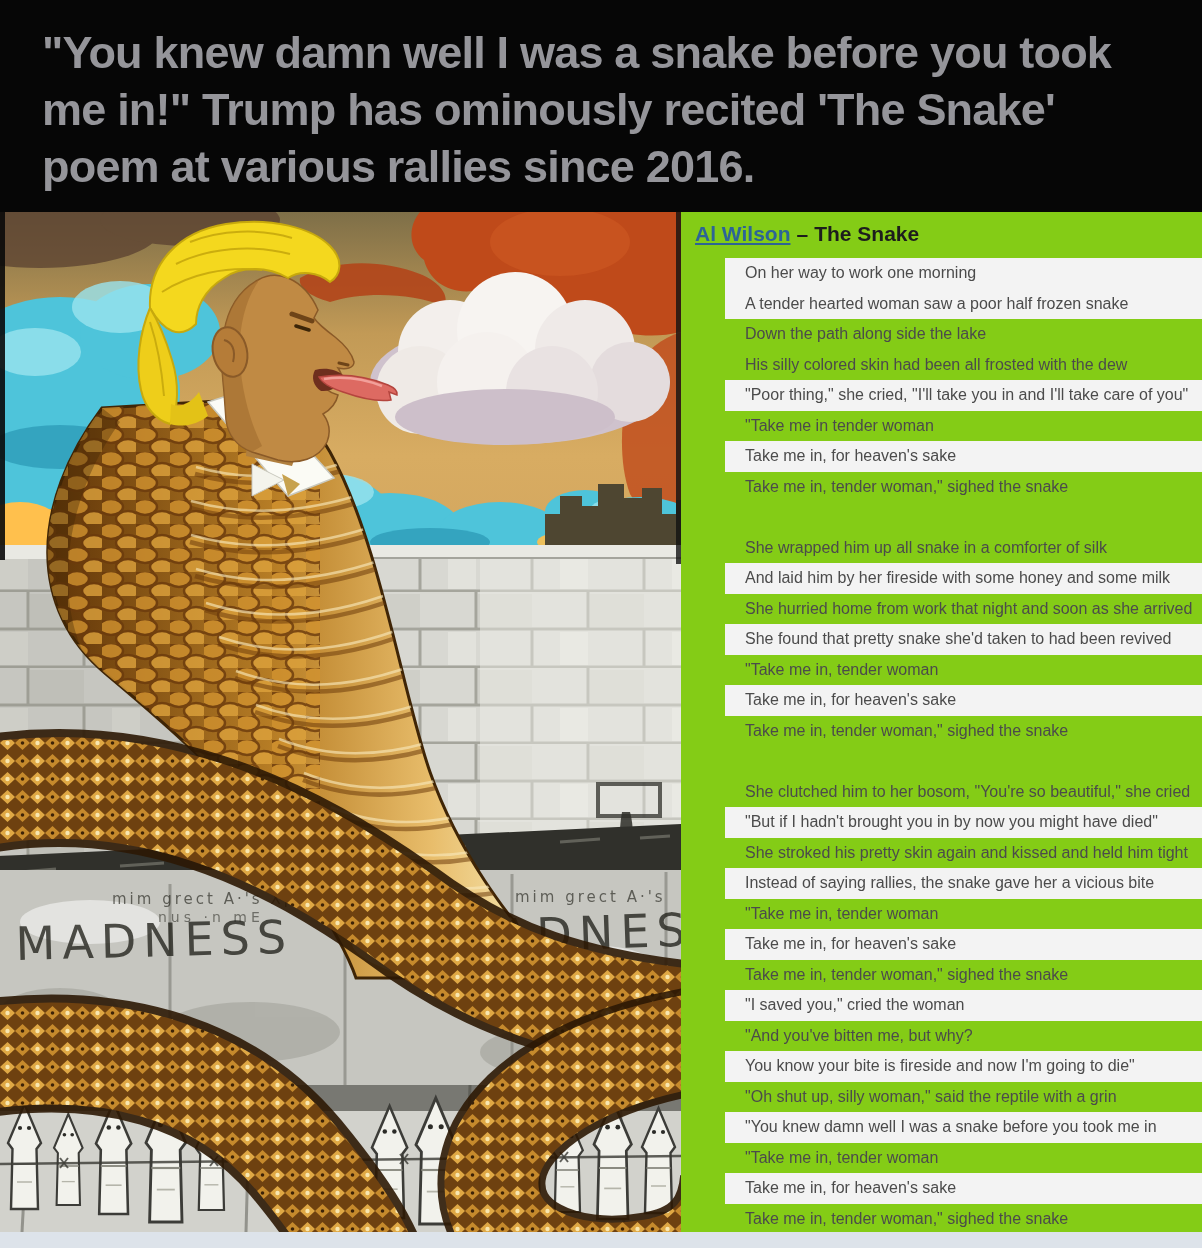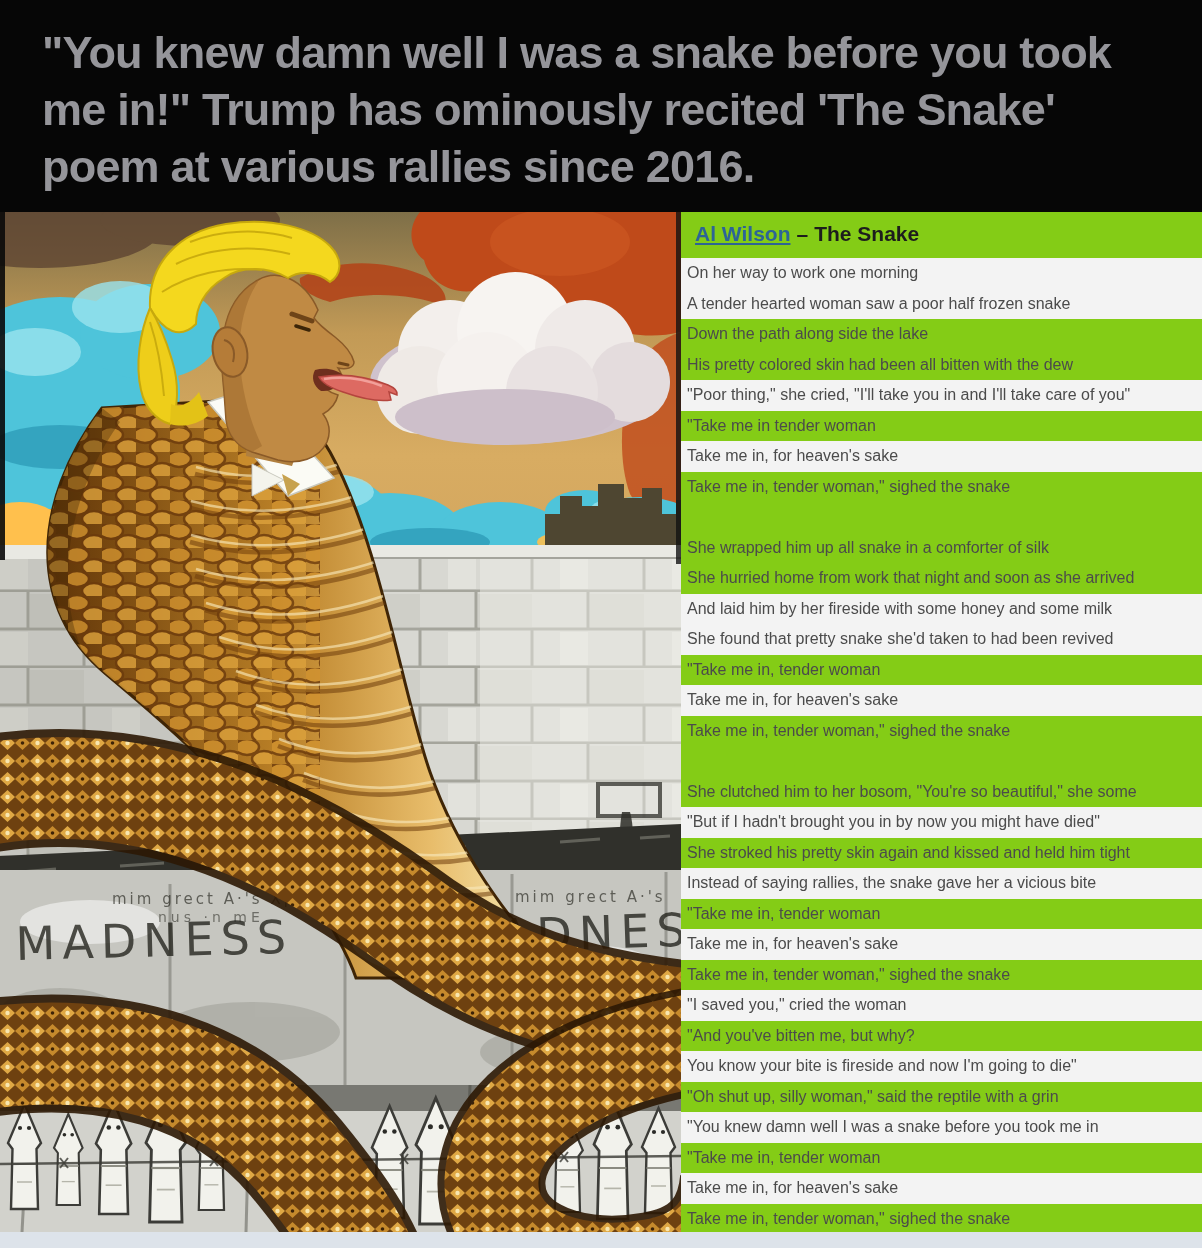--- a/index.html
+++ b/index.html
@@ -16,21 +16,21 @@
   .artwork{position:relative;width:681px;height:1020px;overflow:hidden;background:#c9a45e;flex:0 0 681px;}
   .artwork svg{display:block;}
 
   
   .lyrics{position:relative;width:521px;height:1088px;background:#84cc16;overflow:hidden;flex:0 0 521px;}
   .lyrics-title{padding:10px 0 0 14px;height:36px;font-size:21px;font-weight:bold;color:var(--title-text,#1d1d1d);
                 white-space:nowrap;}
   .artist-link{color:var(--link-blue,#2d6496);text-decoration:underline;cursor:pointer;}
   .title-sep{margin:0 6px 0 6px;}
   .lyric-row{height:30.5px;line-height:30.5px;font-size:16px;color:var(--lyric-text,#4b4b4b);
-             padding-left:6px;white-space:nowrap;overflow:hidden;}
+             padding-left:20px;white-space:nowrap;overflow:hidden;margin-left:44px;}
   .lyric-row.stripe{background:var(--stripe,#f3f3f3);}
 
   
   .bottombar{position:absolute;left:0;top:1232px;width:1202px;height:16px;background:var(--bar,#dde3ea);}
 </style>
 </head>
 <body>
 
 <div class="page">
 
@@ -331,35 +331,35 @@
     </div>
 
     <div class="lyrics">
       <div class="lyrics-title">
         <span class="artist-link">Al Wilson</span><span class="title-sep">–</span><span class="song-title">The Snake</span>
       </div>
       <div id="lyrics-rows">
           <div class="lyric-row stripe">On her way to work one morning</div>
           <div class="lyric-row stripe">A tender hearted woman saw a poor half frozen snake</div>
           <div class="lyric-row">Down the path along side the lake</div>
-          <div class="lyric-row">His pretty colored skin had been all bitten with the dew</div>
+          <div class="lyric-row">His silly colored skin had been all frosted with the dew</div>
           <div class="lyric-row stripe">"Poor thing," she cried, "I'll take you in and I'll take care of you"</div>
           <div class="lyric-row">"Take me in tender woman</div>
           <div class="lyric-row stripe">Take me in, for heaven's sake</div>
           <div class="lyric-row">Take me in, tender woman," sighed the snake</div>
           <div class="lyric-row"></div>
           <div class="lyric-row">She wrapped him up all snake in a comforter of silk</div>
+          <div class="lyric-row stripe">And laid him by her fireside with some honey and some milk</div>
           <div class="lyric-row">She hurried home from work that night and soon as she arrived</div>
-          <div class="lyric-row stripe">And laid him by her fireside with some honey and some milk</div>
           <div class="lyric-row stripe">She found that pretty snake she'd taken to had been revived</div>
           <div class="lyric-row">"Take me in, tender woman</div>
           <div class="lyric-row stripe">Take me in, for heaven's sake</div>
           <div class="lyric-row">Take me in, tender woman," sighed the snake</div>
           <div class="lyric-row"></div>
-          <div class="lyric-row">She clutched him to her bosom, "You're so beautiful," she some</div>
+          <div class="lyric-row">She clutched him to her bosom, "You're so beautiful," she cried</div>
           <div class="lyric-row stripe">"But if I hadn't brought you in by now you might have died"</div>
           <div class="lyric-row">She stroked his pretty skin again and kissed and held him tight</div>
           <div class="lyric-row stripe">Instead of saying rallies, the snake gave her a vicious bite</div>
           <div class="lyric-row">"Take me in, tender woman</div>
           <div class="lyric-row stripe">Take me in, for heaven's sake</div>
           <div class="lyric-row">Take me in, tender woman," sighed the snake</div>
           <div class="lyric-row stripe">"I saved you," cried the woman</div>
           <div class="lyric-row">"And you've bitten me, but why?</div>
           <div class="lyric-row stripe">You know your bite is fireside and now I'm going to die"</div>
           <div class="lyric-row">"Oh shut up, silly woman," said the reptile with a grin</div>

